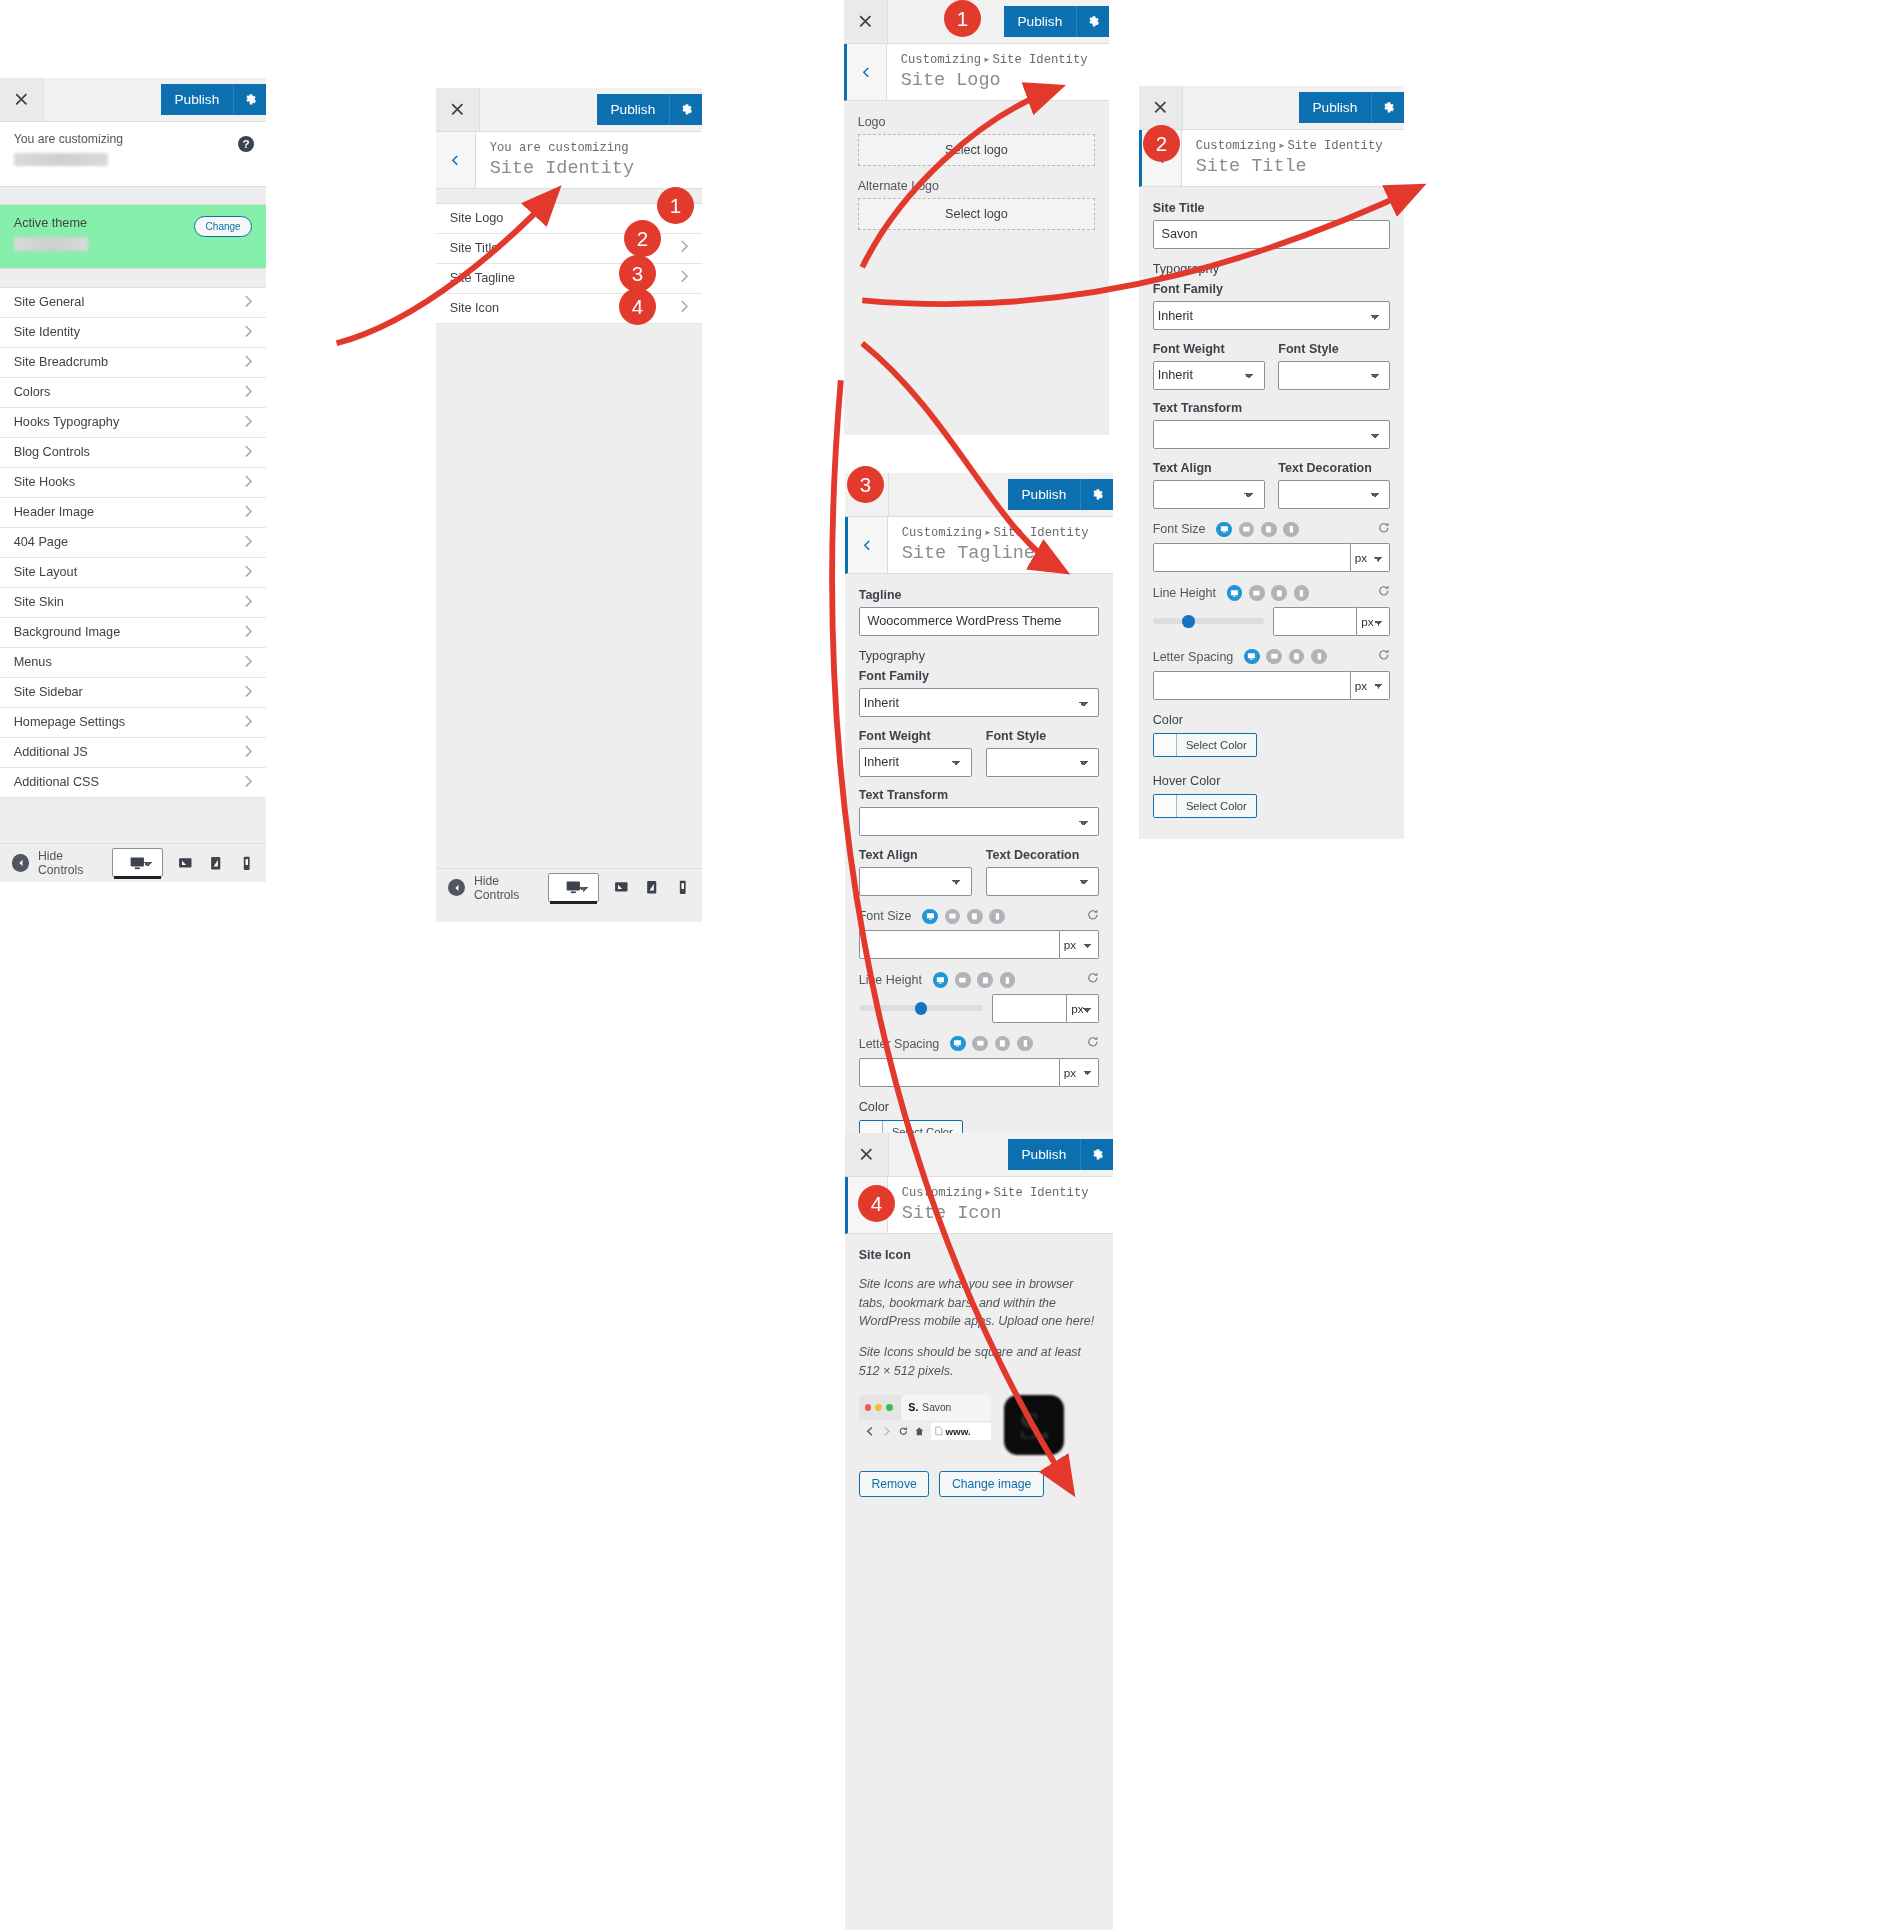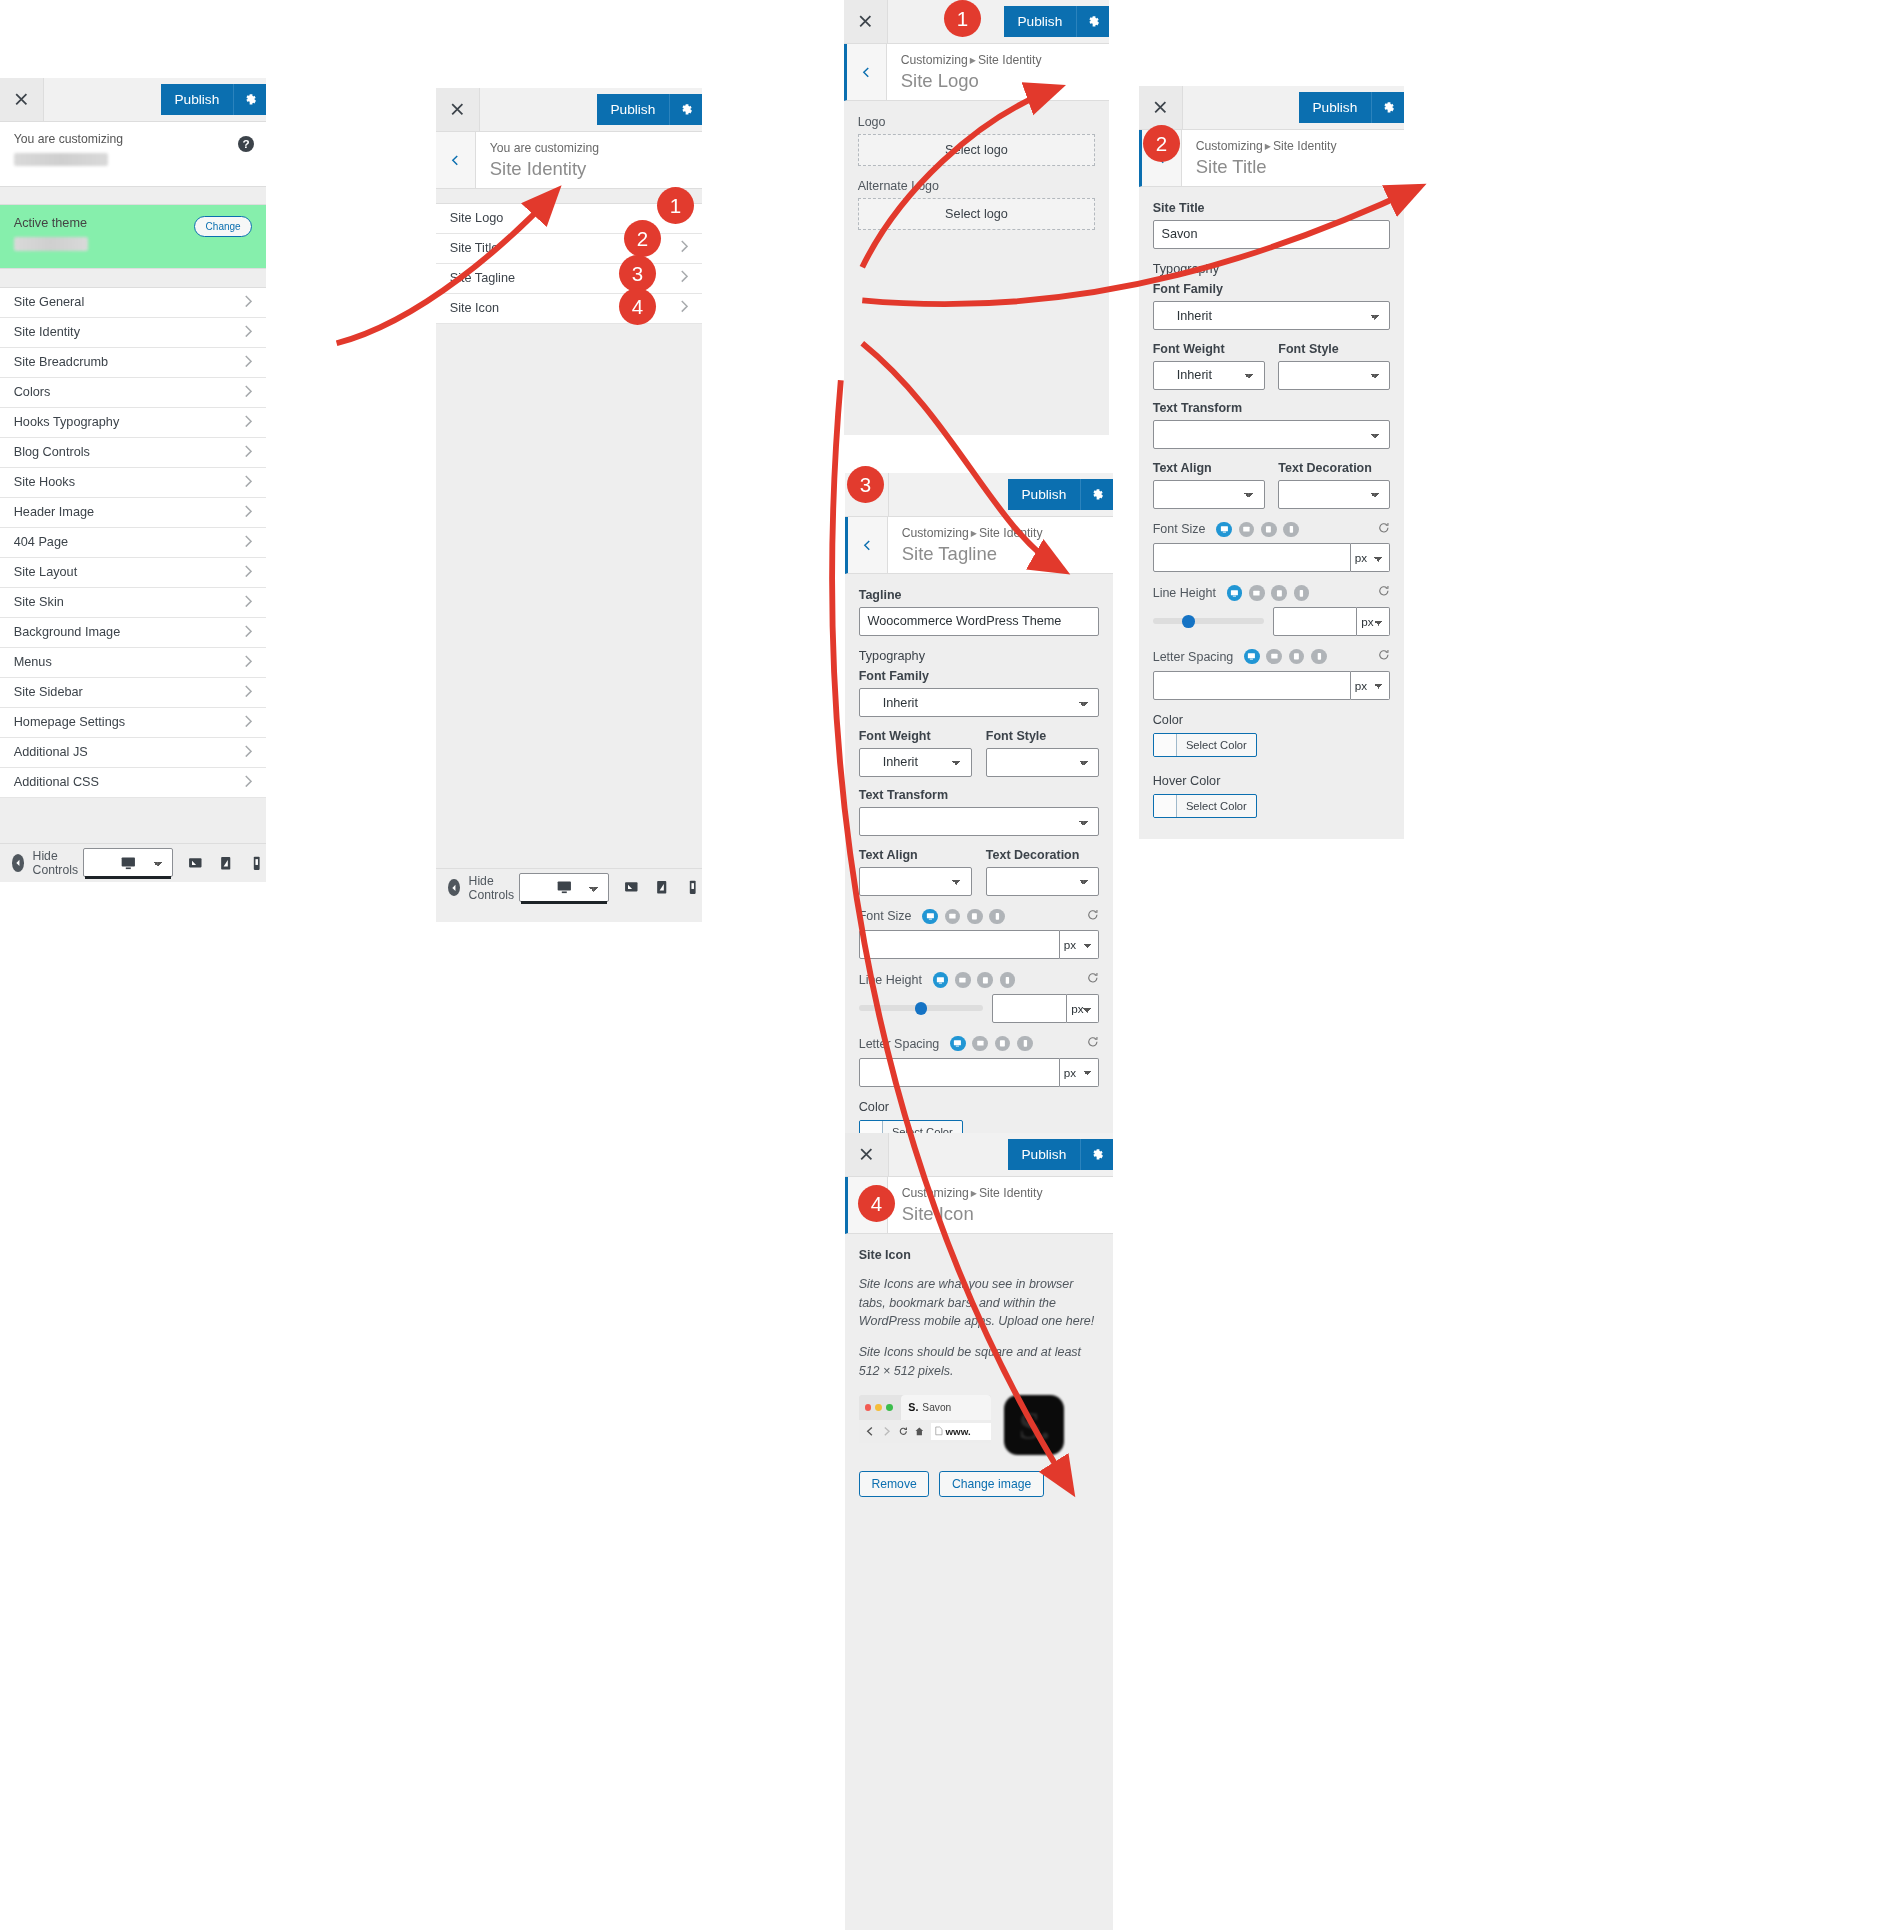--- a/index.html
+++ b/index.html
@@ -57,20 +57,21 @@
   }
   .gear-btn svg { width: 14.6px; height: 14.6px; fill: #fff; }
 
   
   .sec-head {
     display: flex;
     background: #fff;
     border-bottom: 1px solid #ddd;
     min-height: 57px;
     align-items: stretch;
+    font-family: Liberation Mono, monospace;
   }
   .sec-head.active-accent { border-left: 3.9px solid #0b6fb0; }
   .back-btn {
     width: 40px; min-width: 40px;
     display: flex; align-items: center; justify-content: center;
     border-right: 1px solid #ddd;
     background: #f6f6f6;
     cursor: pointer;
   }
   .back-btn svg { width: 12.7px; height: 12.7px; }
@@ -141,21 +142,21 @@
     display:flex; align-items:center; justify-content:center;
     font-family: "Liberation Sans", sans-serif;
   }
   .txt-input {
     width: 100%; height: 29px; border: 1px solid #8c8f94; background: #fff;
     font-size: 12.7px; color: #2c3338; padding: 0 7.8px; border-radius: 2px;
     font-family: "Liberation Sans", sans-serif;
   }
   .sel {
     width: 100%; height: 29px; border: 1px solid #8c8f94; background: #fff;
-    font-size: 12.7px; color: #2c3338; padding: 0 23px; border-radius: 2px;
+    font-size: 12.7px; color: #2c3338; padding: 0 4px; border-radius: 2px;
     font-family: "Liberation Sans", sans-serif; appearance: none;
     background-image: linear-gradient(45deg,transparent 50%,#555 50%),linear-gradient(135deg,#555 50%,transparent 50%);
     background-position: calc(100% - 14.6px) 12.7px, calc(100% - 9.8px) 12.7px;
     background-size: 4.9px 4.9px, 4.9px 4.9px; background-repeat: no-repeat;
   }
   .grp-label { font-size: 12.7px; color: #3c434a; margin: 13.7px 0 5.9px 0; }
   .two-col { display: flex; gap: 13.7px; }
   .two-col > div { flex: 1; }
   .resp-row { display: flex; align-items: center; gap: 6.8px; margin: 11.7px 0 4.9px 0; }
   .resp-row .rlab { font-size: 12.5px; color: #50575e; margin-right: 3.9px; }

